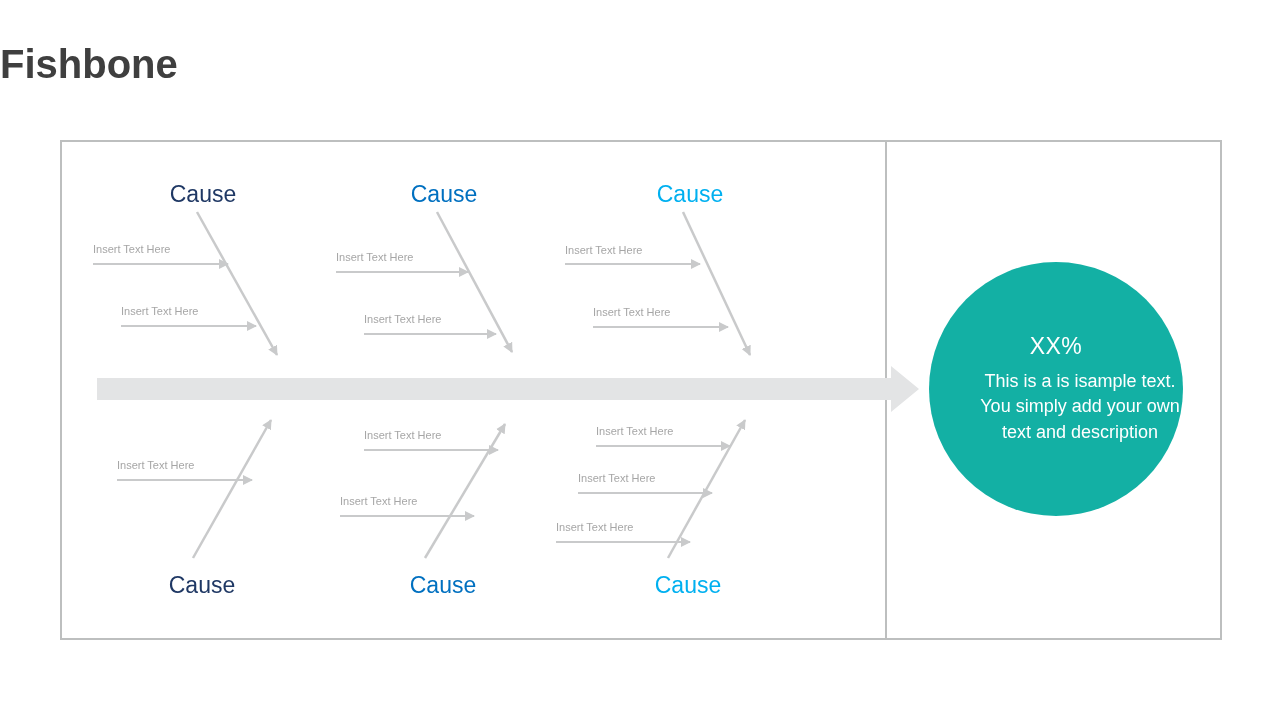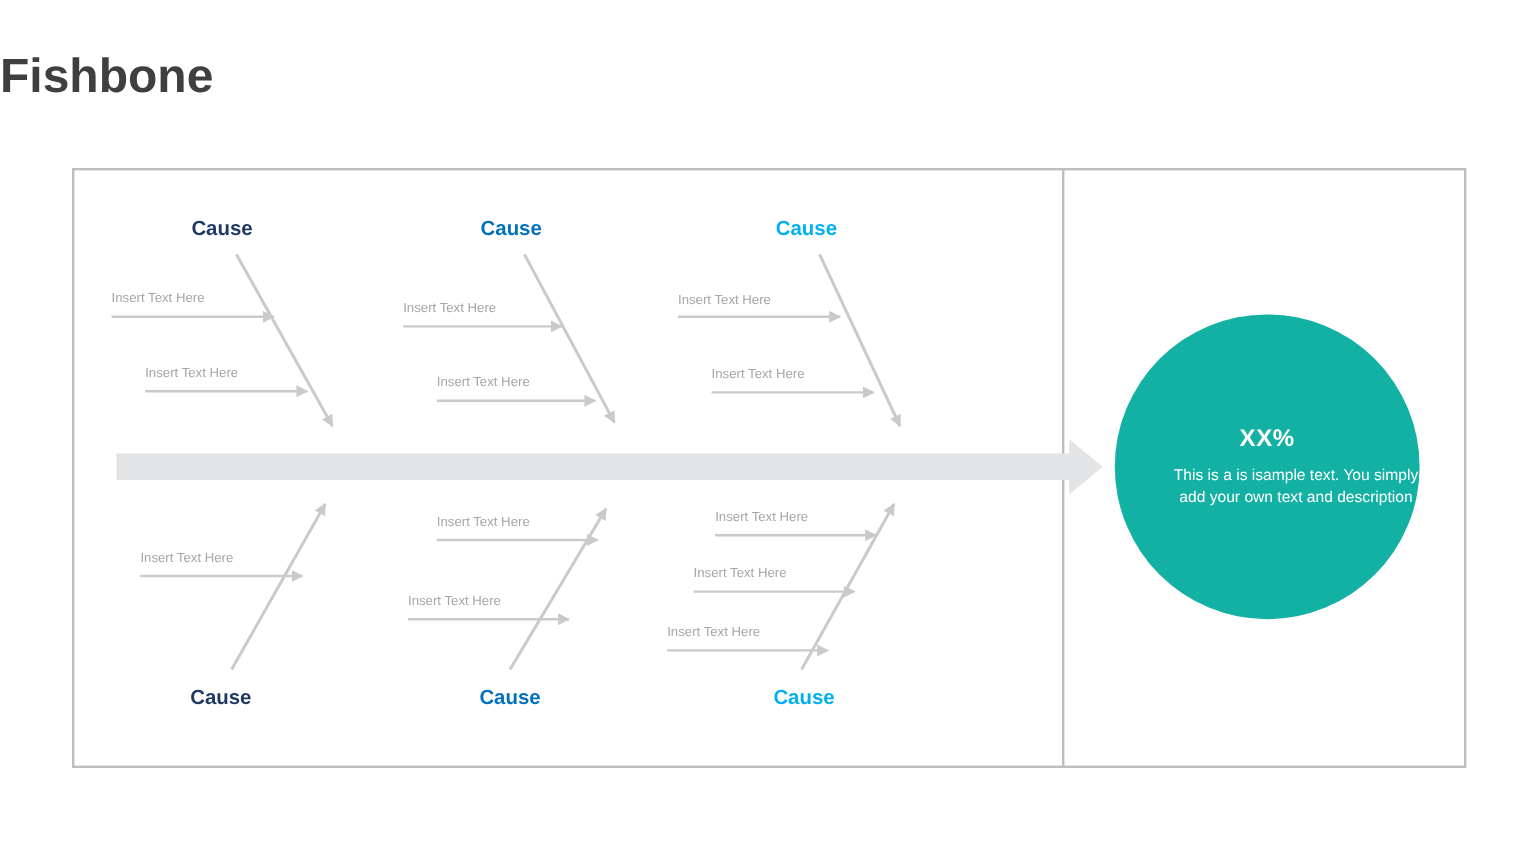--- a/index.html
+++ b/index.html
@@ -27,36 +27,36 @@
     position:absolute;left:60px;top:140px;width:1162px;height:500px;
     border:2px solid var(--border);box-sizing:border-box;background:#fff;
   }
   .divider{
     position:absolute;left:885px;top:140px;width:2px;height:500px;
     background:var(--border);
   }
   .arrows{position:absolute;left:0;top:0;width:1280px;height:720px;pointer-events:none;}
   .cause-label{
     position:absolute;transform:translateX(-50%);
-    font-size:17px;font-weight:bold;white-space:nowrap;
+    font-size:23px;font-weight:normal;white-space:nowrap;margin-left:18px;
   }
   .c1{color:var(--cause-dark);}
   .c2{color:var(--cause-blue);}
   .c3{color:var(--cause-cyan);}
   .insert-label{
     position:absolute;font-size:11px;color:var(--label-gray);white-space:nowrap;
   }
   .result-circle{
     position:absolute;left:929px;top:262px;width:254px;height:254px;
     border-radius:50%;background:var(--teal);
     display:flex;flex-direction:column;align-items:center;justify-content:center;
     gap:9px;text-align:center;color:#ffffff;
   }
-  .result-percent{font-size:20px;font-weight:bold;letter-spacing:0.5px;}
-  .result-desc{width:220px;font-size:13px;line-height:1.42;margin-left:48px;}
+  .result-percent{font-size:23px;font-weight:normal;letter-spacing:0.5px;}
+  .result-desc{width:220px;font-size:18px;line-height:1.42;margin-left:48px;}
 </style>
 </head>
 <body>
 
 <div class="slide-title">Fishbone</div>
 
 <div class="outer-box"></div>
 <div class="divider"></div>
 
 <svg class="arrows" viewBox="0 0 1280 720" xmlns="http://www.w3.org/2000/svg">

